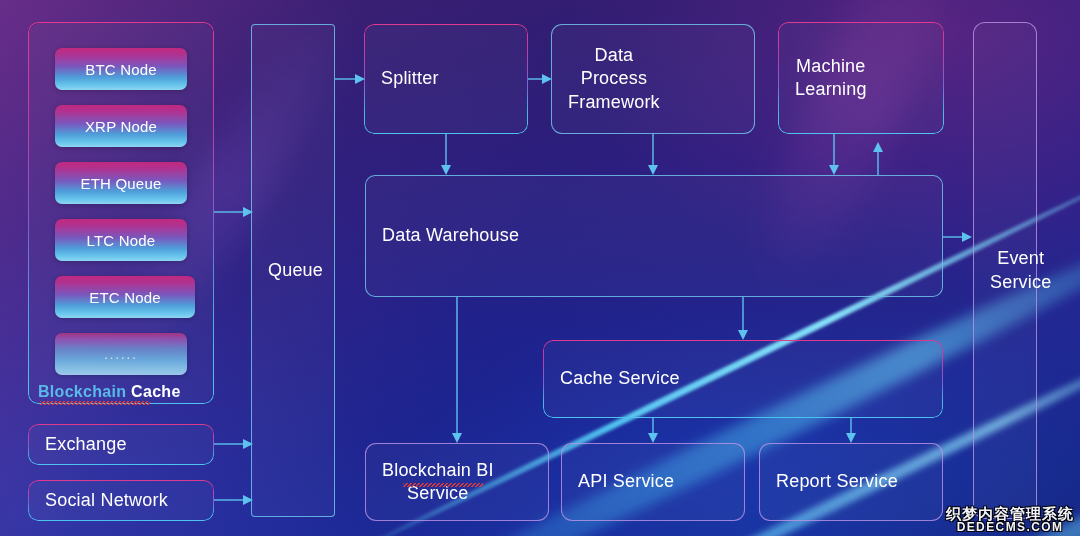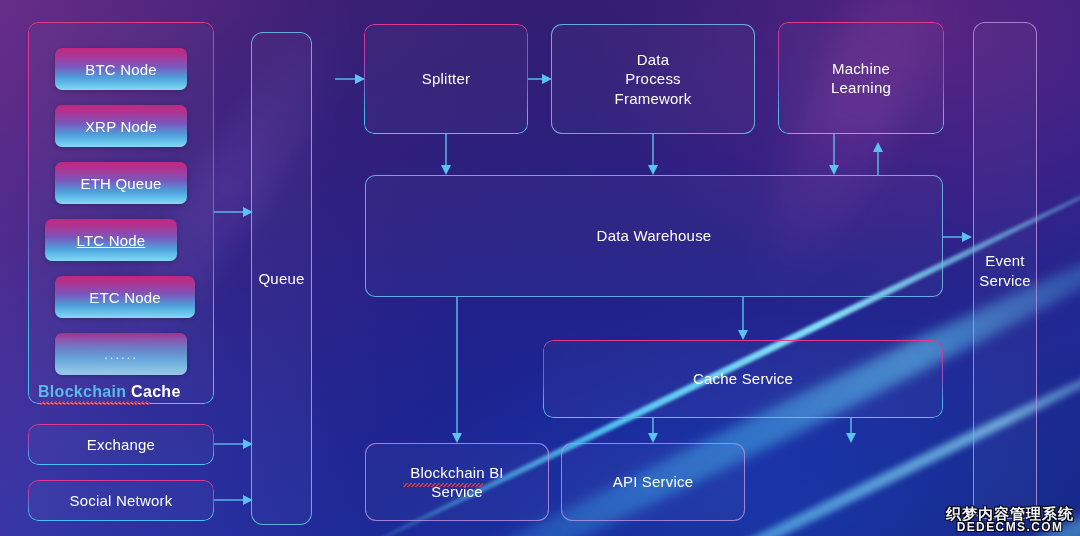--- a/index.html
+++ b/index.html
@@ -47,27 +47,27 @@
     background: linear-gradient(90deg, rgba(200,90,200,0) 0%, rgba(190,85,190,0.18) 50%, rgba(180,80,190,0) 100%);
     transform: rotate(-66deg); filter: blur(16px); }
 
   
   .box {
     position: absolute;
     box-sizing: border-box;
     border-radius: 9px;
     display: flex;
     align-items: center;
-    justify-content: center;
+    justify-content: flex-start;
     text-align: center;
     color: #ffffff;
-    font-size: 15px;
+    font-size: 18px;
     line-height: 1.28;
     letter-spacing: 0.2px;
-    padding: 4px 8px;
+    padding: 4px 16px;
     background: rgba(255,255,255,0.030);
   }
   
   .grad-border {
     border: 1px solid transparent;
     background-clip: padding-box;
   }
   .grad-border::before {
     content: "";
     position: absolute;
@@ -166,21 +166,21 @@
 
   <div class="chip" style="left:55px; top:48px; width:132px; height:42px;">
     <span>BTC Node</span>
   </div>
   <div class="chip" style="left:55px; top:105px; width:132px; height:42px;">
     <span>XRP Node</span>
   </div>
   <div class="chip" style="left:55px; top:162px; width:132px; height:42px;">
     <span>ETH Queue</span>
   </div>
-  <div class="chip" style="left:45px; top:219px; width:132px; height:42px;text-decoration:underline;">
+  <div class="chip" style="left:55px; top:219px; width:132px; height:42px;">
     <span>LTC Node</span>
   </div>
   <div class="chip" style="left:55px; top:276px; width:140px; height:42px;">
     <span>ETC Node</span>
   </div>
   <div class="chip faded" style="left:55px; top:333px; width:132px; height:42px;">
     <span class="dots">......</span>
   </div>
 
   <div class="group-label" style="left:38px; top:383px;">
@@ -188,21 +188,21 @@
   </div>
   <div class="squiggle" style="left:40px; top:401px; width:110px;"></div>
 
   <div class="box grad-border" style="left:28px; top:424px; width:186px; height:41px;">
     <span>Exchange</span>
   </div>
   <div class="box grad-border" style="left:28px; top:480px; width:186px; height:41px;">
     <span>Social Network</span>
   </div>
 
-  <div class="box cyan-border" style="left:251px; top:32px; width:61px; height:493px; border-radius:12px; align-items:center;">
+  <div class="box cyan-border" style="left:251px; top:24px; width:84px; height:493px; border-radius:4px; align-items:center;">
     <span>Queue</span>
   </div>
 
   <div class="box grad-border" style="left:364px; top:24px; width:164px; height:110px; border-radius:11px;">
     <span>Splitter</span>
   </div>
 
   <div class="box cyan-border" style="left:551px; top:24px; width:204px; height:110px; border-radius:11px; white-space:pre-line;">
     <span>Data
 Process
@@ -232,20 +232,23 @@
       <span>Blockchain</span><span> BI</span><br>
       <span>Service</span>
     </span>
   </div>
   <div class="squiggle" style="left:403px; top:483px; width:80px;"></div>
 
   <div class="box lilac-border" style="left:561px; top:443px; width:184px; height:78px; border-radius:11px;">
     <span>API Service</span>
   </div>
 
+  <div class="box lilac-border" style="left:759px; top:443px; width:184px; height:78px; border-radius:11px;">
+    <span>Report Service</span>
+  </div>
 
   <svg class="conn" width="1080" height="536" style="left:0; top:0;" viewBox="0 0 1080 536">
 
     <line x1="214" y1="212" x2="243" y2="212"></line>
     <polygon points="243,207 253,212 243,217"></polygon>
 
     <line x1="214" y1="444" x2="243" y2="444"></line>
     <polygon points="243,439 253,444 243,449"></polygon>
 
     <line x1="214" y1="500" x2="243" y2="500"></line>

